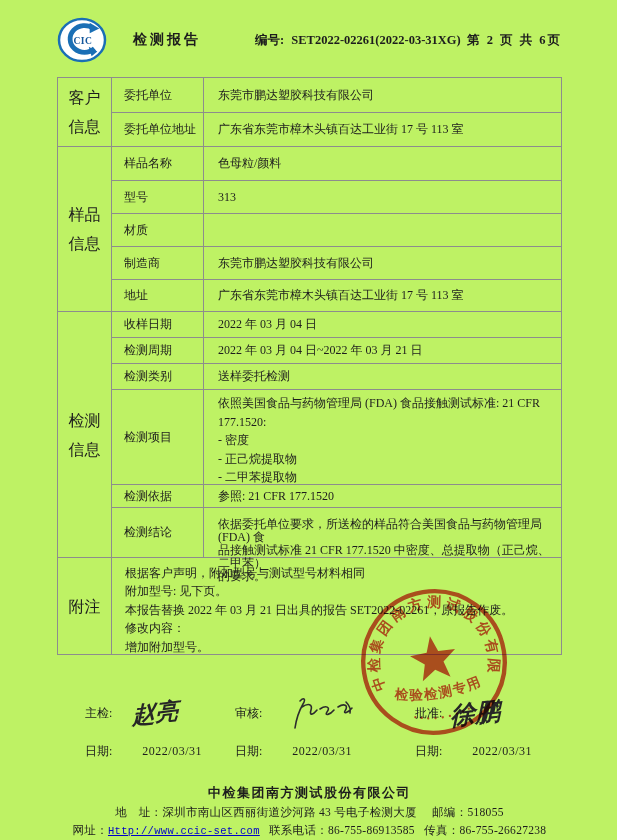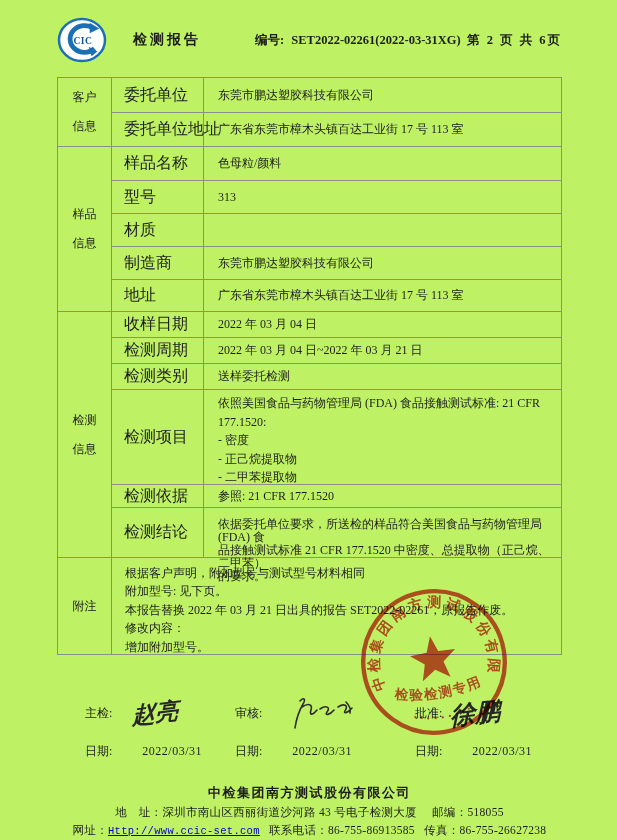--- a/index.html
+++ b/index.html
@@ -16,25 +16,25 @@
   .logo { width:50px; height:46px; flex:0 0 auto; }
   .hdr-title { font-size:14px; font-weight:bold; margin-left:26px; letter-spacing:3px; }
   .hdr-no { margin-left:54px; font-size:12.5px; font-weight:bold; white-space:nowrap; }
   .hdr-no .num { margin-left:4px; }
   .hdr-page { margin-left:auto; font-size:12.5px; font-weight:bold; letter-spacing:2px; white-space:nowrap; }
 
   
   .tbl { margin-top:13px; border:1px solid #8d8d8d; }
   .grp { display:flex; border-top:1px solid #8d8d8d; }
   .grp:first-child { border-top:none; }
-  .glabel { width:54px; border-right:1px solid #8d8d8d; display:flex; align-items:center; justify-content:center; text-align:center; white-space:pre-line; font-size:12px; line-height:29px; }
+  .glabel { width:54px; border-right:1px solid #8d8d8d; display:flex; align-items:center; justify-content:center; text-align:center; white-space:pre-line; font-size:16px; line-height:29px; }
   .rows { flex:1; display:flex; flex-direction:column; }
   .row { display:flex; border-top:1px solid #8d8d8d; }
   .row:first-child { border-top:none; }
-  .fld { width:92px; border-right:1px solid #8d8d8d; display:flex; align-items:center; padding-left:12px; font-size:16px; white-space:nowrap;text-align:center; }
+  .fld { width:92px; border-right:1px solid #8d8d8d; display:flex; align-items:center; padding-left:12px; font-size:12px; white-space:nowrap;text-align:center; }
   .val { flex:1; display:flex; align-items:center; padding-left:14px; padding-right:8px; font-size:12px; white-space:pre-line; }
   .h34{height:34px}.h33{height:33px}.h32{height:32px}.h25{height:25px}.h26{height:26px}.h95{height:95px}.h23{height:23px}.h50{height:50px}
   .val.top  { align-items:flex-start; padding-top:4px;  line-height:18.5px; }
   .val.top2 { align-items:flex-start; padding-top:2px; line-height:13px;margin-top:8px; }
   .note-grp { height:97px; }
   .note-val { flex:1; padding:6px 10px 0 13px; font-size:12px; line-height:18.4px; white-space:pre-line; }
 
   
   .signoff { margin-top:38px; display:flex; padding-left:28px; font-size:12px; }
   .sig-c1 { width:150px;text-align:right; } .sig-c2 { width:180px; } .sig-c3 { flex:1; }

